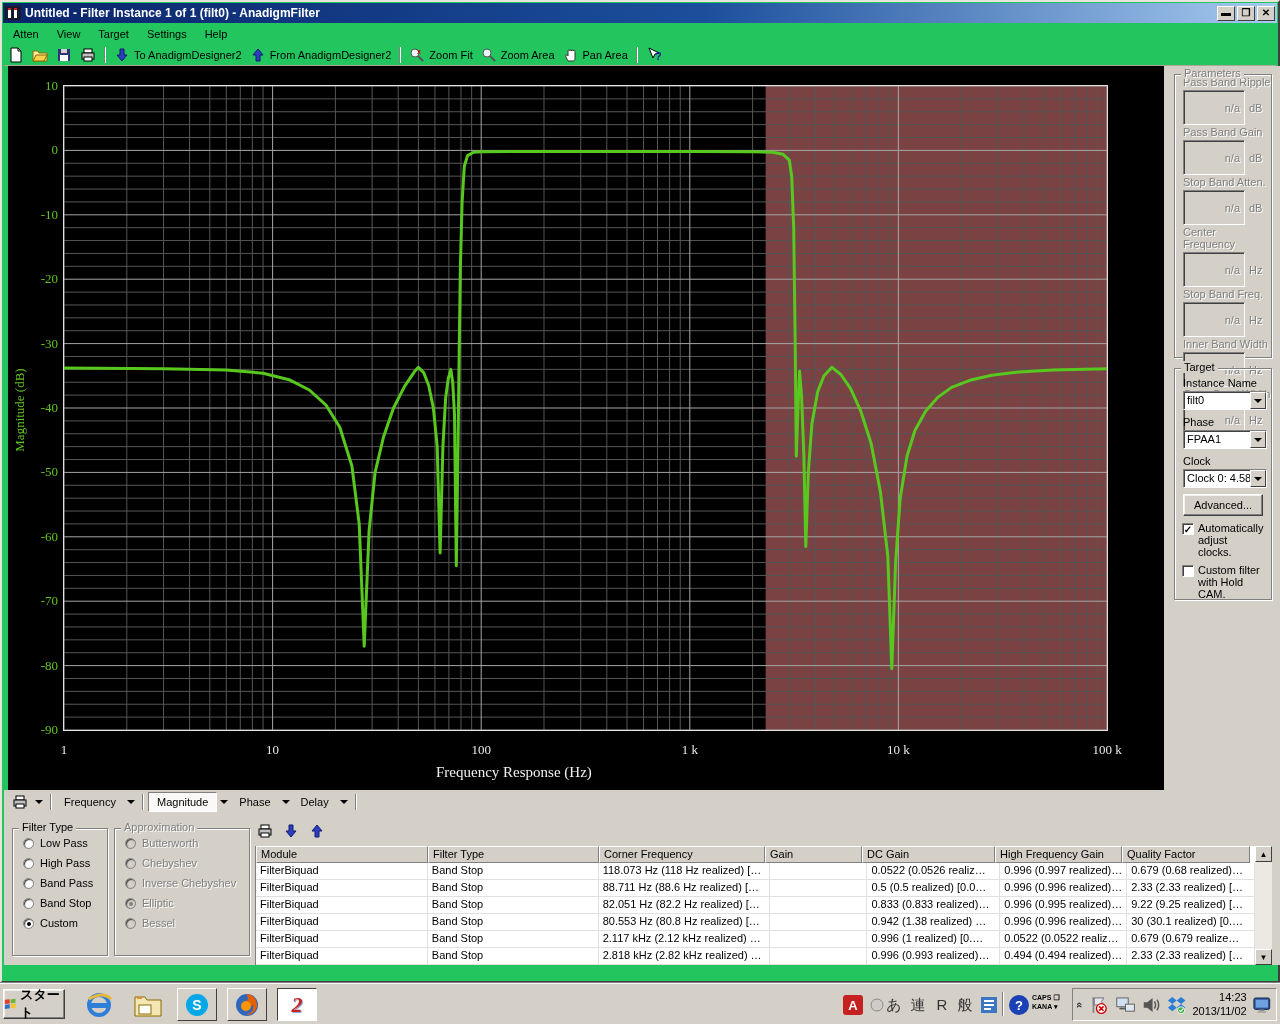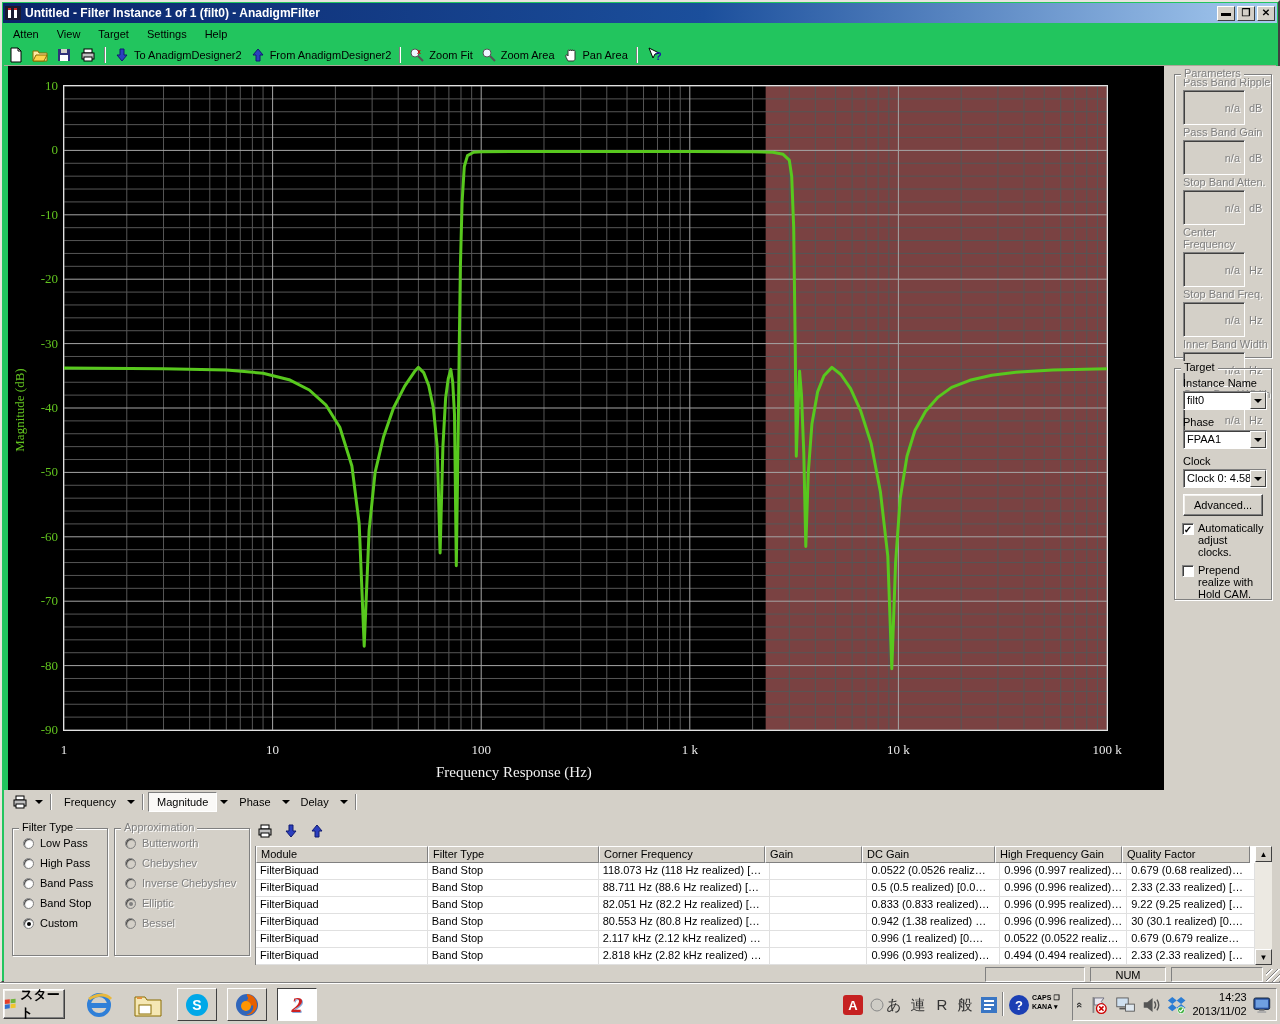--- a/index.html
+++ b/index.html
@@ -416,21 +416,21 @@
         <span class="combo-text">Clock 0: 4.587</span>
         <span class="combo-btn"></span>
       </div>
       <div class="push-btn" style="margin:6px 0 0 8px;width:80px;height:22px;">Advanced...</div>
       <div class="check-row">
         <span class="checkbox">✓</span>
         <span style="width:66px;">Automatically adjust clocks.</span>
       </div>
       <div class="check-row">
         <span class="checkbox"></span>
-        <span style="width:66px;">Prepend realize with Hold CAM.</span>
+        <span style="width:66px;">Custom filter with Hold CAM.</span>
       </div>
     </div>
   </div>
 
   <div class="bottom-pane">
     <div class="groupbox" style="left:8px;top:14px;width:96px;height:128px;">
       <span class="group-title">Filter Type</span>
       <div id="filter-type-options">
           <div class="radio-row">
             <span class="radio"></span>
@@ -564,26 +564,20 @@
         <div class="td" style="width: 133px;">0.996 (0.993 realized)…</div>
         <div class="td" style="width: 127px;">0.494 (0.494 realized)…</div>
         <div class="td" style="width: 128px;">2.33 (2.33 realized) […</div>
       </div>
     </div>
   <div class="vscroll">
     <div class="scroll-btn">▲</div>
     <div class="scroll-btn" style="position:absolute;bottom:0;">▼</div>
   </div>
 
-  <div class="statusbar">
-    <div class="status-cell" style="left:981px;width:100px;"></div>
-    <div class="status-cell" style="left:1086px;width:76px;">NUM</div>
-    <div class="status-cell" style="left:1167px;width:92px;"></div>
-    <div class="grip"></div>
-  </div>
 </div>
 
 <div class="taskbar">
   <div class="start-btn push-btn">
     <svg width="16" height="14" viewBox="0 0 16 14">
       <g transform="skewY(-6)">
           <rect x="1" y="2" width="6" height="5" fill="#e33e2b"></rect>
           <rect x="8" y="2" width="6" height="5" fill="#6fb53c"></rect>
           <rect x="1" y="8" width="6" height="5" fill="#2f6fd0"></rect>
           <rect x="8" y="8" width="6" height="5" fill="#f0c62c"></rect>

